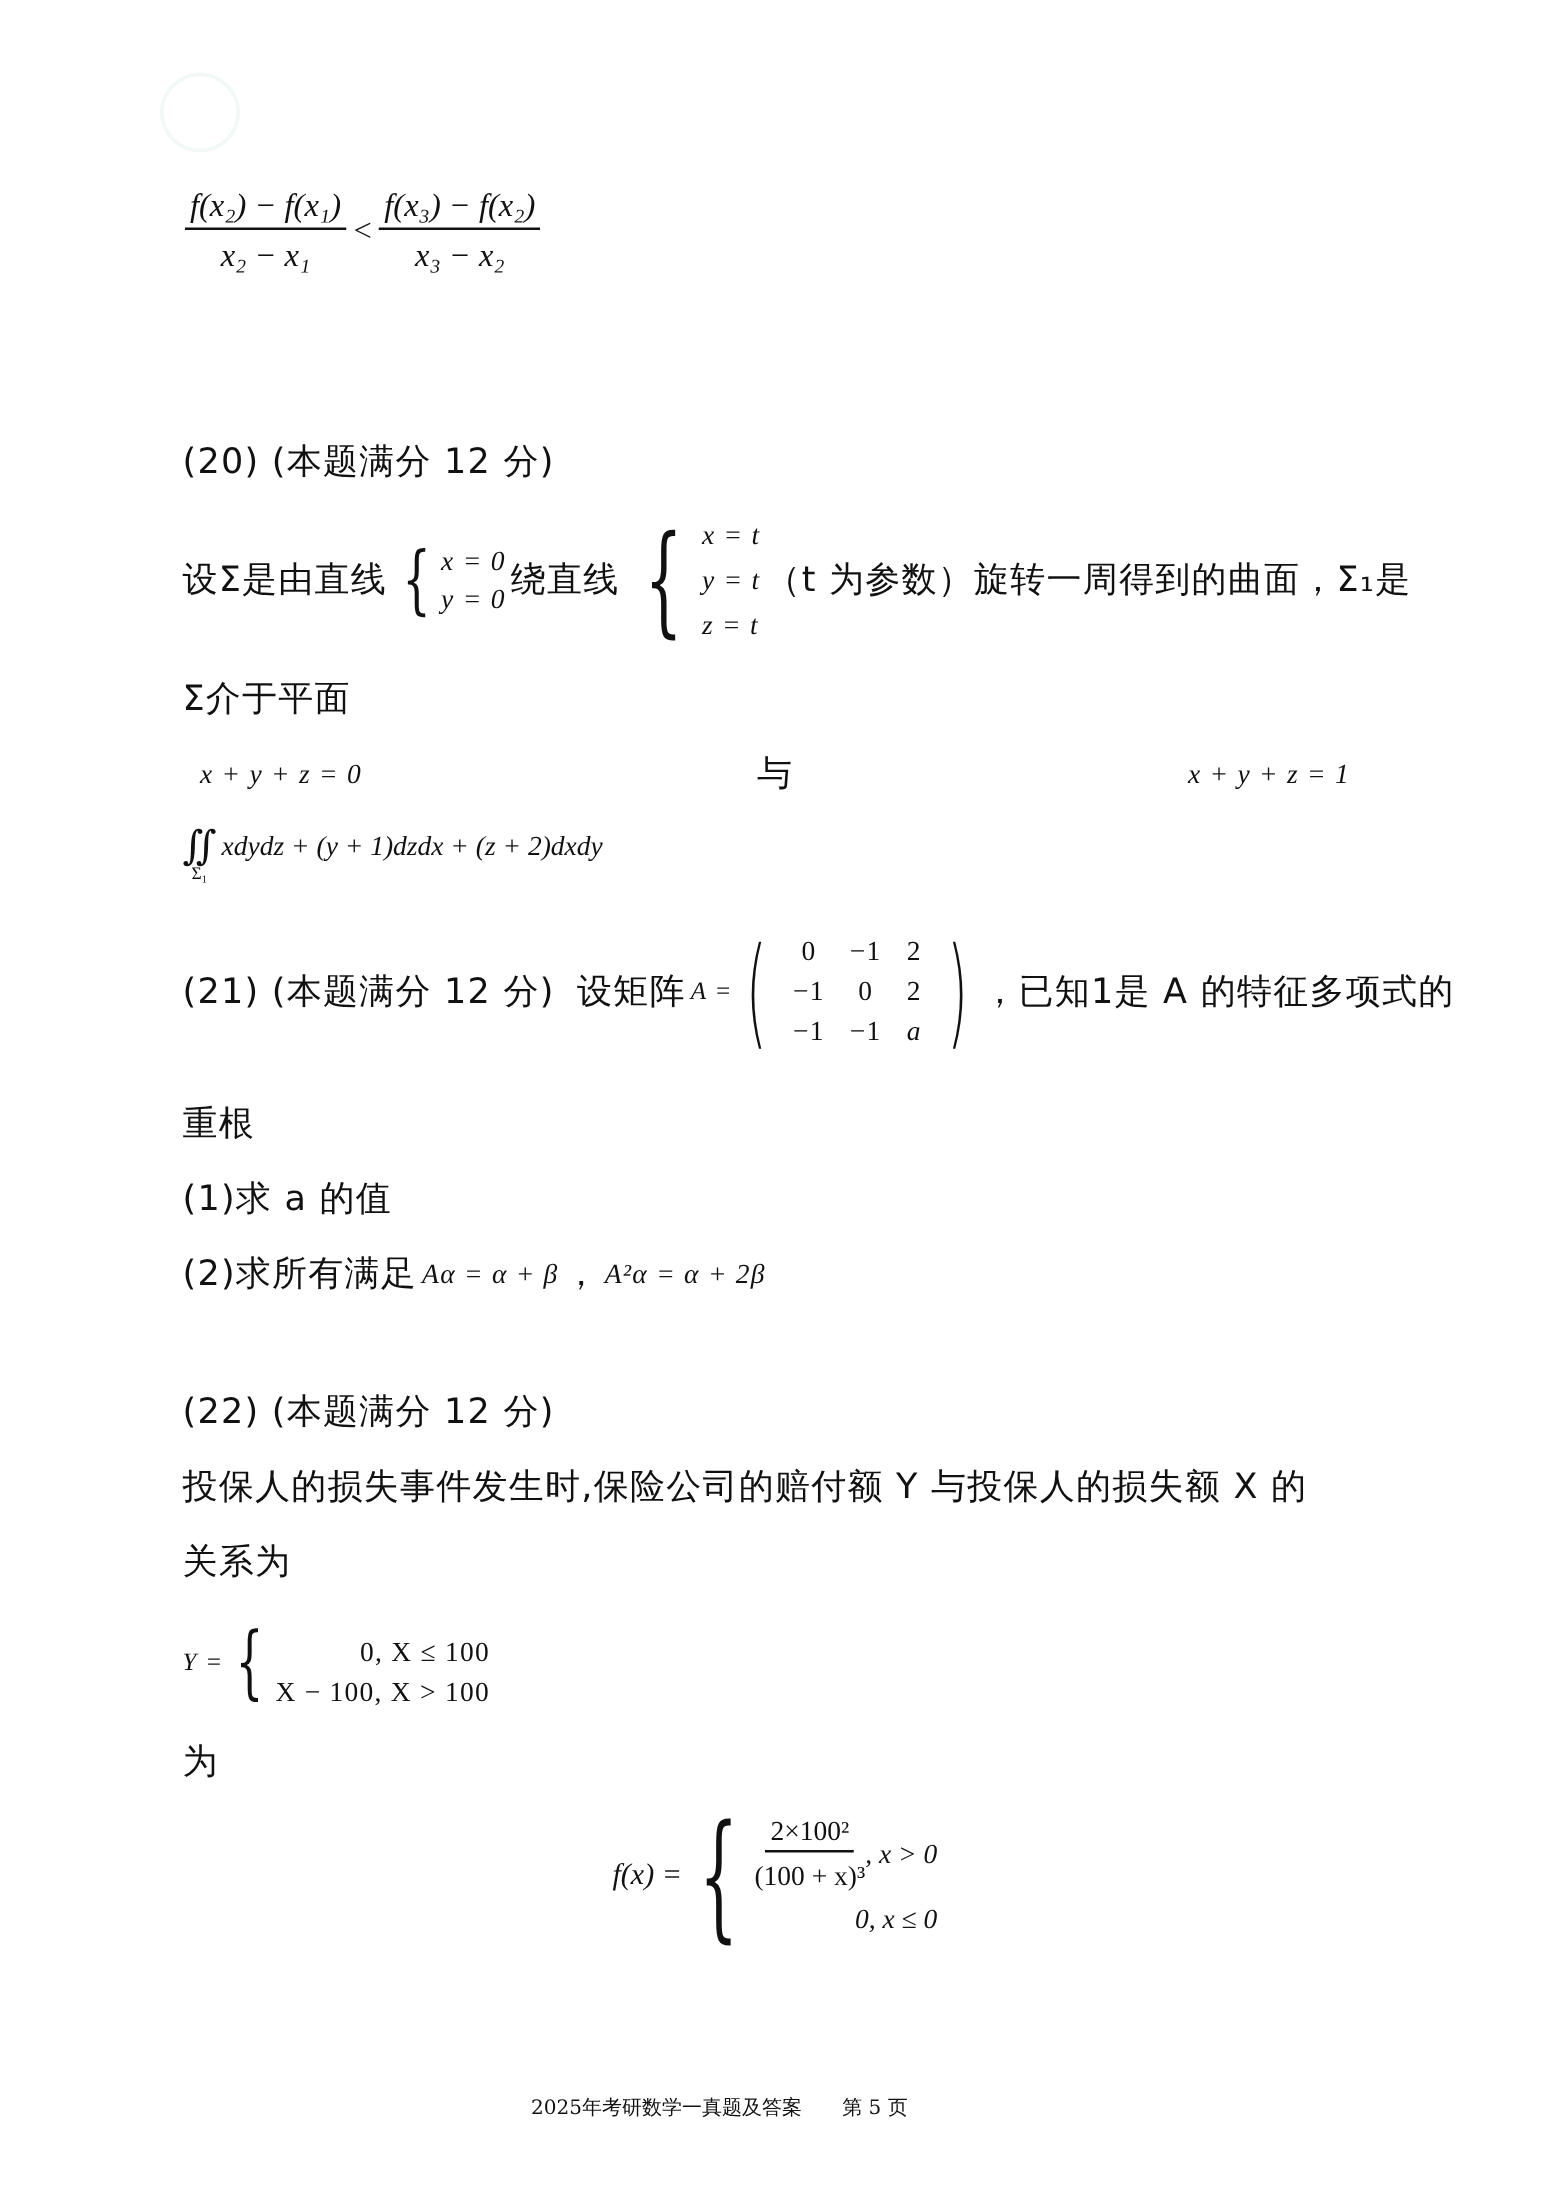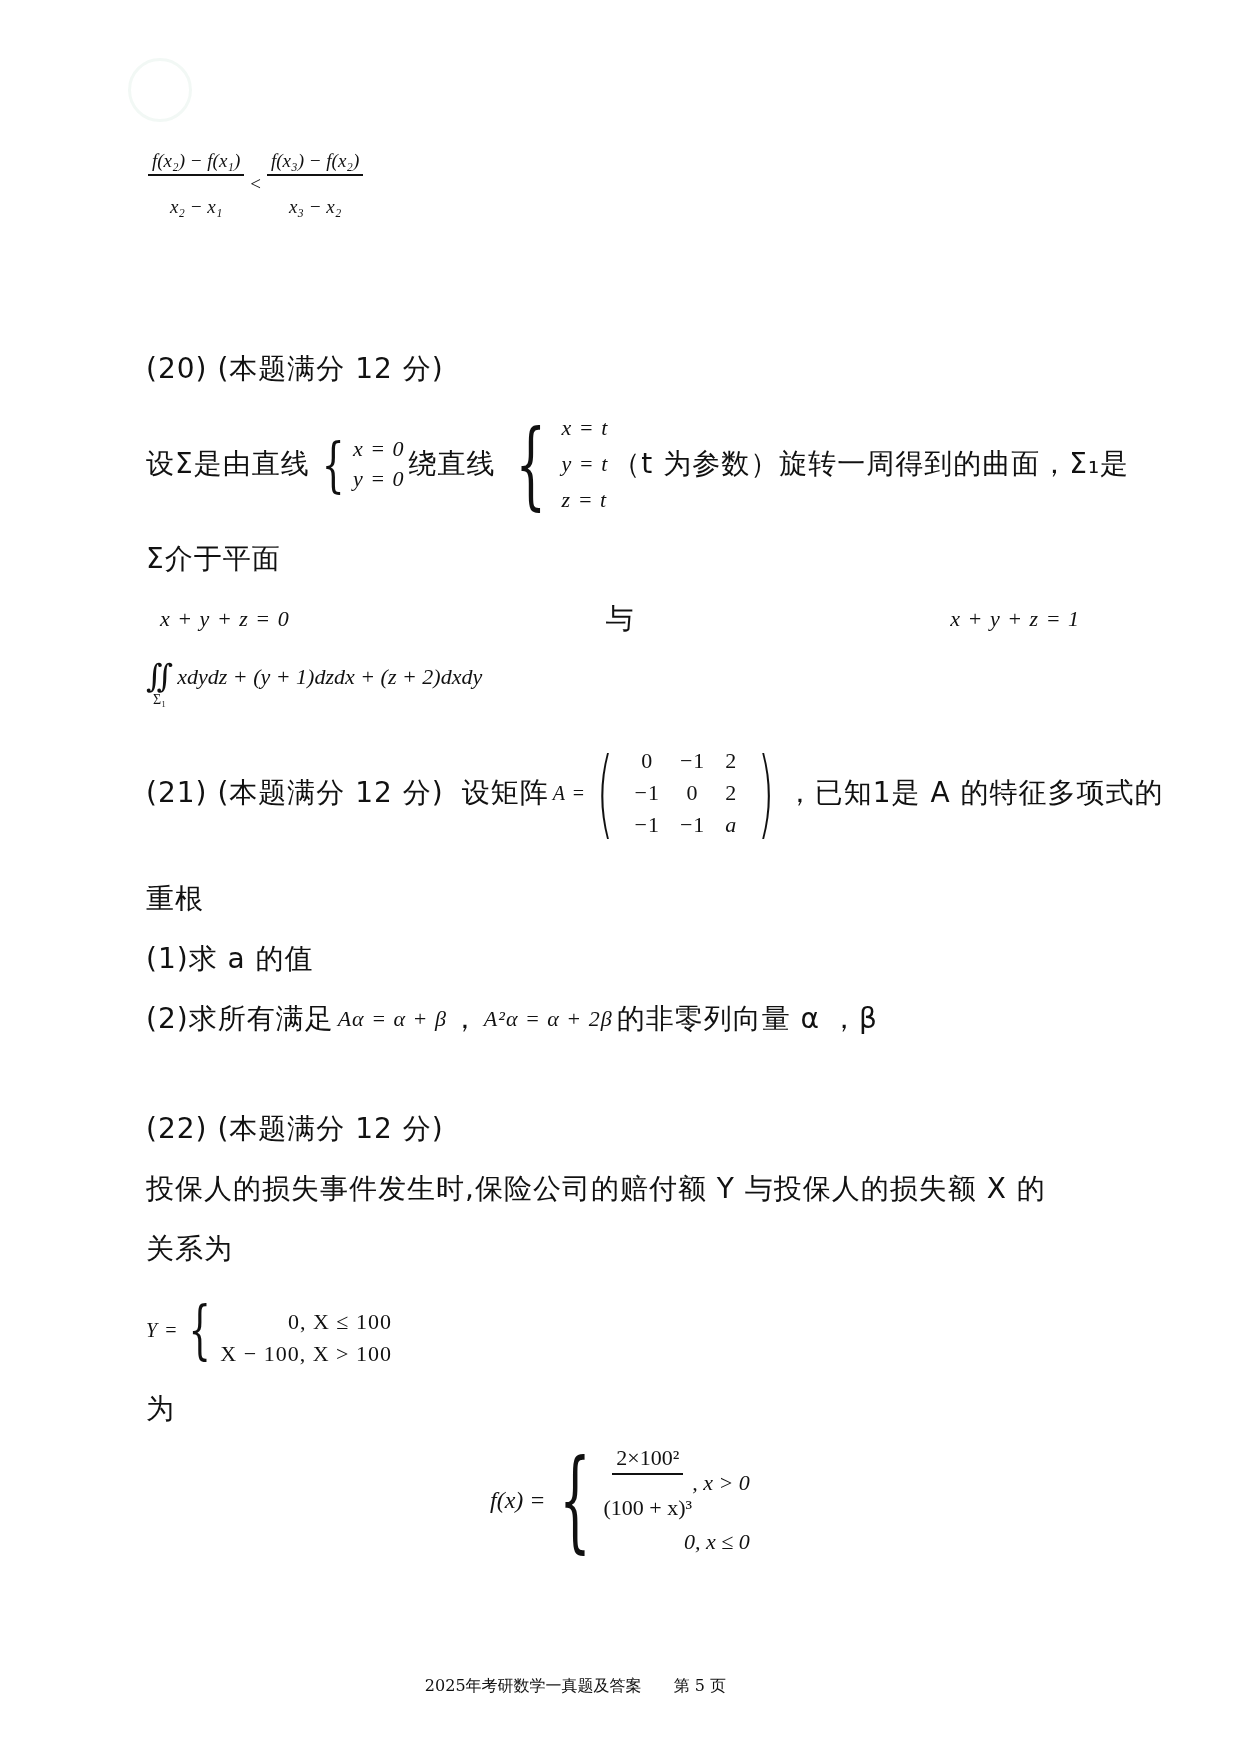--- a/index.html
+++ b/index.html
@@ -6,40 +6,40 @@
   body {
     width: 1240px; height: 1754px; position: relative; overflow: hidden;
     font-family: "DejaVu Serif", "Liberation Serif", serif; color: #111;
   }
   .abs { position: absolute; }
   .cn { font-family: "DejaVu Sans", "Liberation Sans", sans-serif; font-size: 28px; letter-spacing: 1px; }
   .m { font-family: "Liberation Serif", "DejaVu Serif", serif; font-style: italic; }
   .r { font-family: "Liberation Serif", "DejaVu Serif", serif; font-style: normal; }
   .frac { display: inline-flex; flex-direction: column; align-items: center; vertical-align: middle; }
   .frac .num { border-bottom: 2px solid #111; padding: 0 4px 2px; }
-  .frac .den { padding-top: 20px; }
+  .frac .den { padding-top: 6px; }
   .brace-sys { display: inline-flex; align-items: center; vertical-align: middle; }
   .brace { font-family: "DejaVu Serif", serif; font-weight: 100; line-height: 1; transform-origin: center; }
   .sys-lines { display: flex; flex-direction: column; }
   .watermark { opacity: 0.06; color: #2a8a5a; }
   .watermark .ring { width: 58px; height: 58px; border: 3px solid #2a8a5a; border-radius: 50%; }
   .matrix { display: inline-flex; align-items: center; vertical-align: middle; }
   .matrix .paren { font-size: 96px; font-weight: 100; line-height: 1; transform: scaleX(0.45); font-family: "DejaVu Sans", sans-serif; }
   .matrix table { border-collapse: collapse; font-family: "Liberation Serif", serif; font-size: 22px; }
   .matrix td { padding: 3px 10px; text-align: center; }
 </style>
 </head>
 <body>
 
 <div class="abs watermark" style="left:128px; top:58px; display:flex; align-items:center; gap:14px;">
   <div class="ring"></div>
   <div style="width:210px; height:40px;"></div>
 </div>
 
-<div class="abs" style="left:148px; top:150px; font-size:19px; display:flex; align-items:center; gap:6px;">
+<div class="abs" style="left:148px; top:150px; font-size:26px; display:flex; align-items:center; gap:6px;">
   <span class="frac m">
     <span class="num">f(x₂) − f(x₁)</span>
     <span class="den">x₂ − x₁</span>
   </span>
   <span class="r">&lt;</span>
   <span class="frac m">
     <span class="num">f(x₃) − f(x₂)</span>
     <span class="den">x₃ − x₂</span>
   </span>
 </div>
@@ -113,21 +113,20 @@
   <span>，已知1是 A 的特征多项式的</span>
 </div>
 
 <div class="abs cn" style="left:146px; top:880px;">重根</div>
 <div class="abs cn" style="left:146px; top:940px;">(1)求 a 的值</div>
 <div class="abs cn" style="left:146px; top:1000px; display:flex; align-items:center; white-space:nowrap;justify-content:flex-end;">
   <span>(2)求所有满足</span>
   <span class="m" style="font-size:22px; margin:0 4px;">Aα = α + β</span>
   <span>，</span>
   <span class="m" style="font-size:22px; margin:0 4px;">A²α = α + 2β</span>
-  <span>的非零列向量 α ，β</span>
 </div>
 
 <div class="abs cn" style="left:146px; top:1110px;">(22) (本题满分 12 分)</div>
 <div class="abs cn" style="left:146px; top:1170px; white-space:nowrap;">投保人的损失事件发生时,保险公司的赔付额 Y 与投保人的损失额 X 的</div>
 <div class="abs cn" style="left:146px; top:1230px;">关系为</div>
 
 <div class="abs cn" style="left:146px; top:1290px; display:flex; align-items:center; white-space:nowrap;">
   <span class="m" style="font-size:20px;">Y =</span>
   <span class="brace-sys">
     <span class="brace" style="font-size:64px; transform:scaleX(0.55);">{</span>

